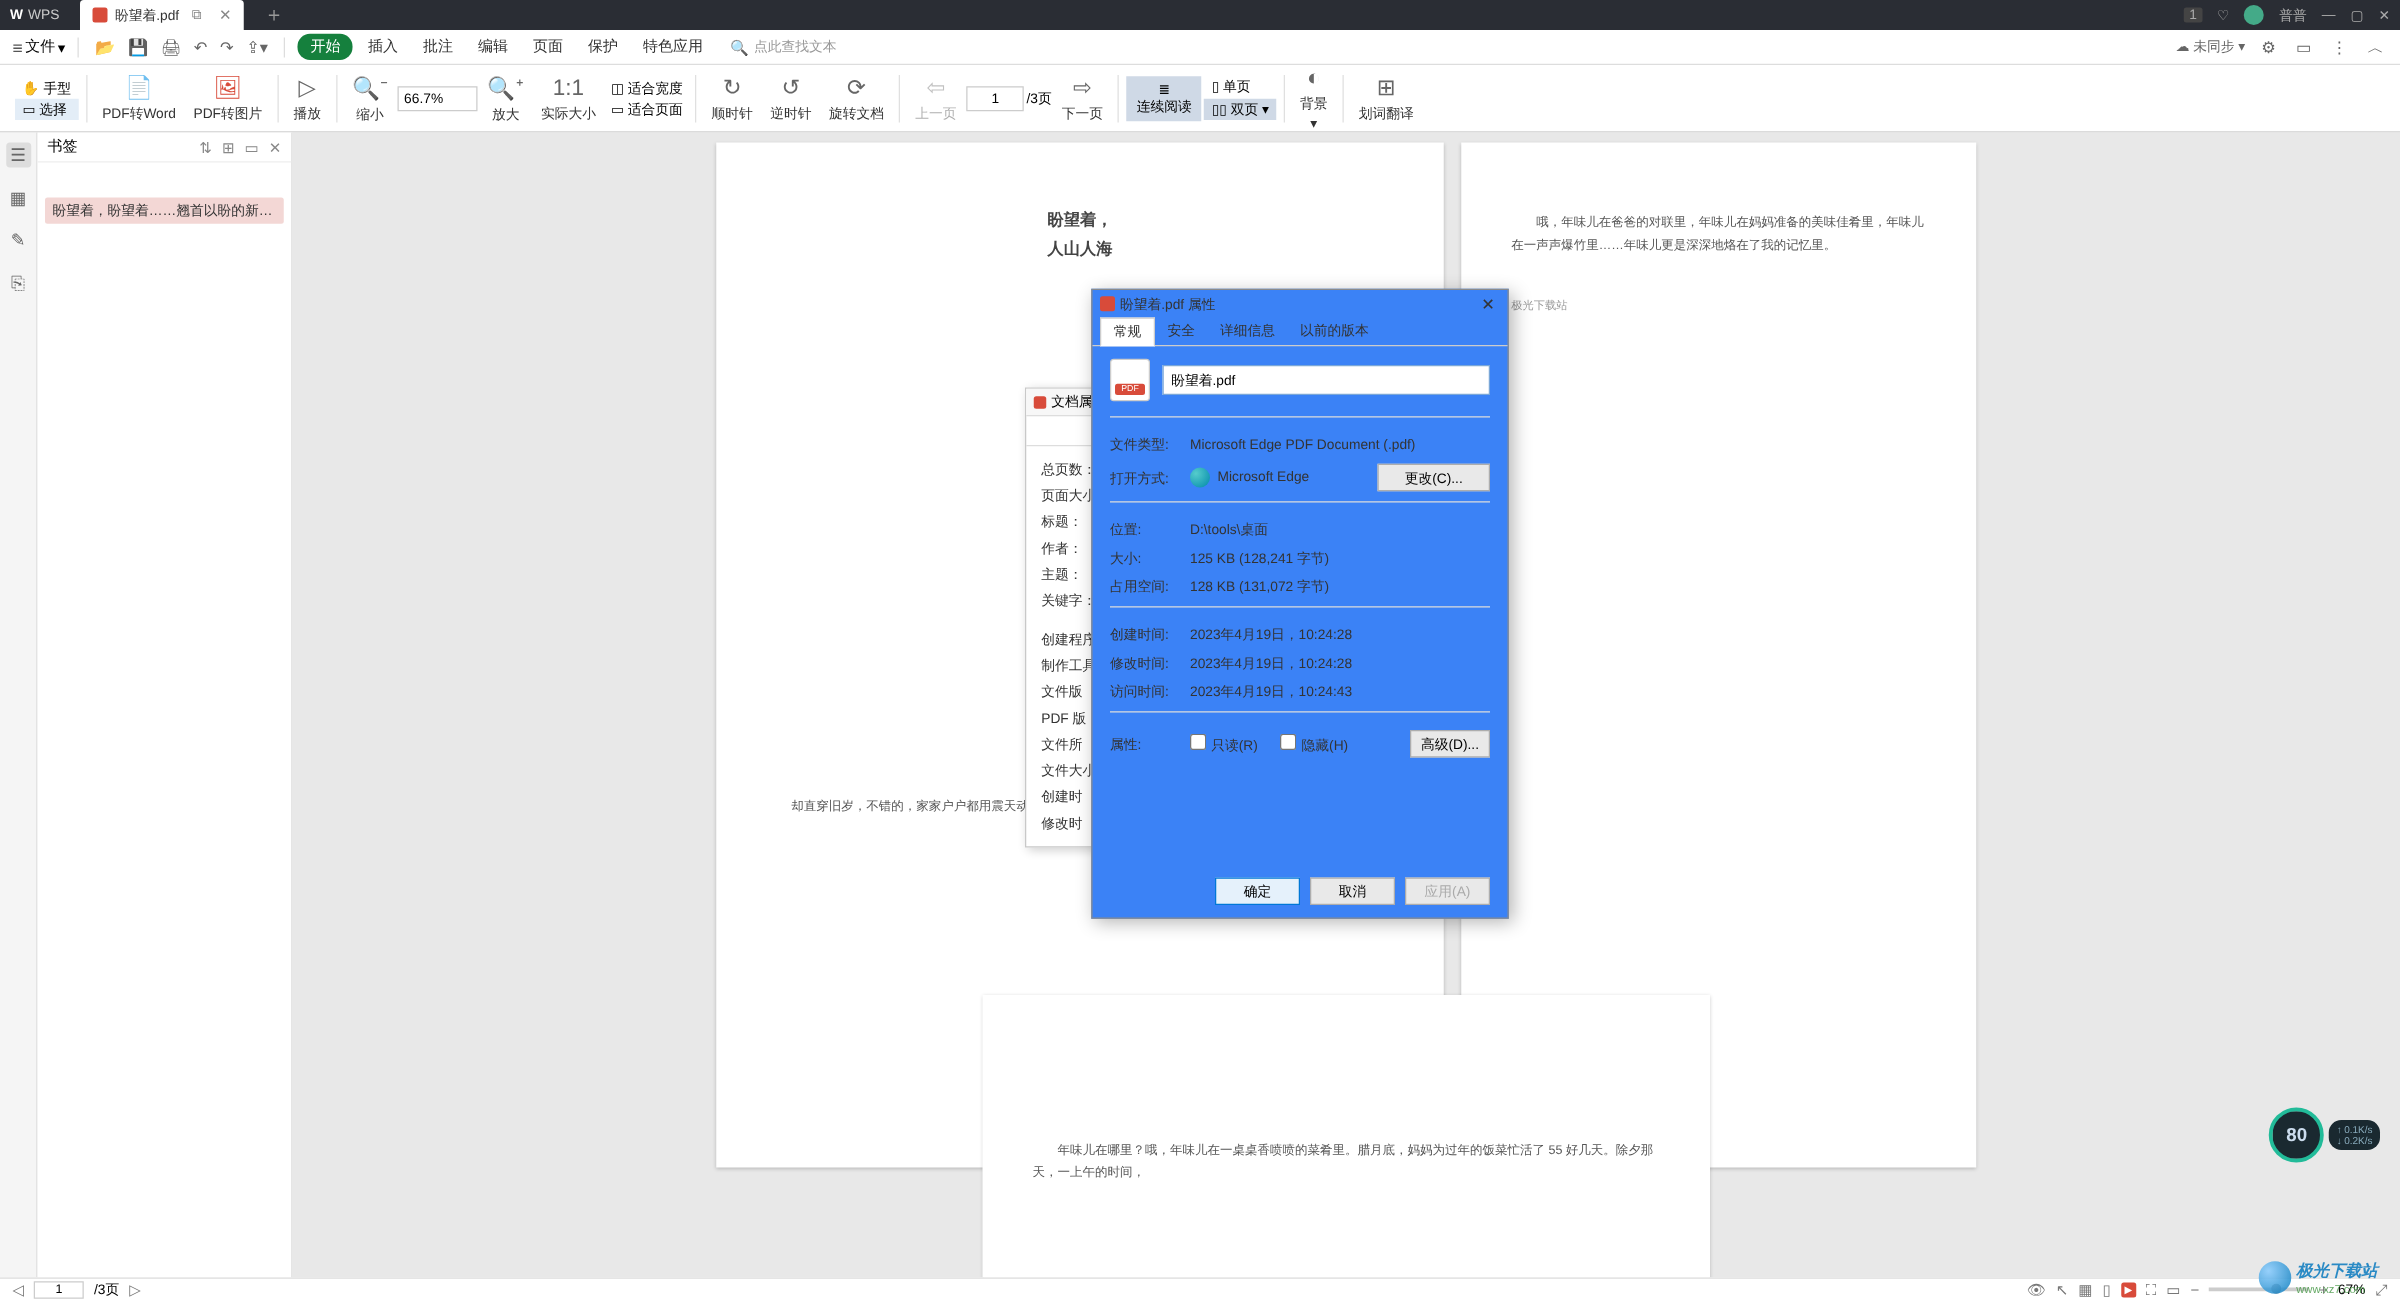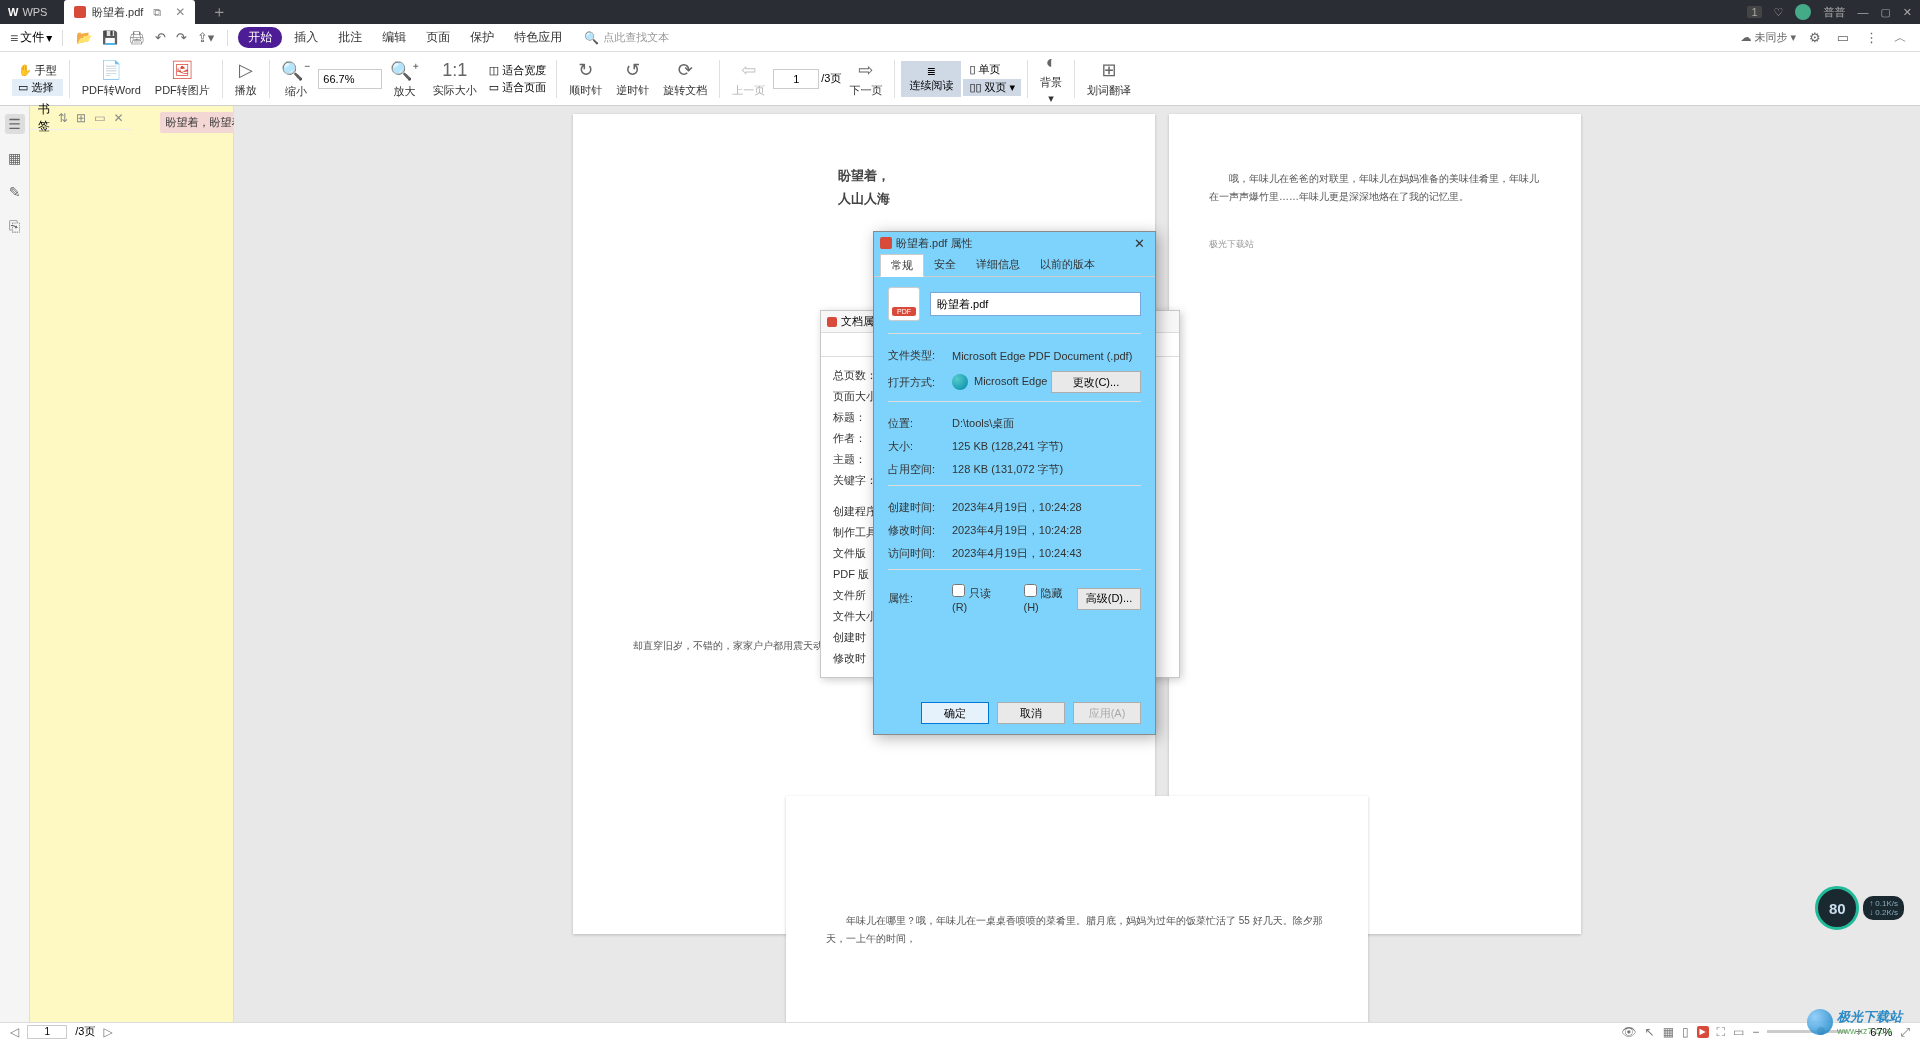--- a/index.html
+++ b/index.html
@@ -18,21 +18,21 @@
 .titlebar .user-ico { width: 16px; height: 16px; background: #4a8; border-radius: 50%; display: inline-block; }
 .titlebar .badge { background: #444; border-radius: 2px; padding: 0 4px; font-size: 10px; }
 
 
 .menubar { height: 28px; background: #fff; border-bottom: 1px solid #ddd; display: flex; align-items: center; font-size: 12px; padding: 0 10px; gap: 4px; }
 .menubar .file-menu { display: flex; align-items: center; gap: 2px; }
 .menubar .hamburger { font-size: 14px; color: #555; }
 .menubar .divider { width: 1px; height: 16px; background: #ddd; margin: 0 6px; }
 .menubar .ico { color: #666; font-size: 13px; padding: 0 3px; }
 .menubar .menu-item { padding: 2px 8px; color: #333; cursor: pointer; }
-.menubar .menu-item.active { background: #4c1d95; color: #fff; border-radius: 10px; padding: 2px 10px; }
+.menubar .menu-item.active { background: #15803d; color: #fff; border-radius: 10px; padding: 2px 10px; }
 .menubar .search-ico { color: #888; margin-left: 10px; }
 .menubar .search-text { color: #999; font-size: 11px; }
 .menubar .right { margin-left: auto; display: flex; align-items: center; gap: 10px; }
 .menubar .sync { display: flex; align-items: center; gap: 3px; color: #666; font-size: 11px; }
 
 
 .toolbar { height: 54px; background: #fff; border-bottom: 1px solid #d0d0d0; display: flex; align-items: center; font-size: 11px; padding: 0 12px; gap: 2px; }
 .toolbar .tbtn { display: flex; flex-direction: column; align-items: center; gap: 2px; padding: 2px 6px; color: #333; cursor: pointer; }
 .toolbar .tbtn .ic { font-size: 18px; color: #666; }
 .toolbar .sep { width: 1px; height: 38px; background: #e0e0e0; margin: 0 4px; }
@@ -46,21 +46,21 @@
 .toolbar .mode-right { display:flex; flex-direction:column; gap:1px;}
 .toolbar .mode-right .mr { display:flex; align-items:center; gap:3px; padding:1px 6px; font-size:11px; }
 .toolbar .mode-right .mr.active { background:#cfd9e6; }
 
 
 .main { position: absolute; top: 106px; bottom: 18px; left: 0; right: 0; display: flex; }
 .left-rail { width: 30px; background: #f5f5f5; border-right: 1px solid #ddd; display: flex; flex-direction: column; align-items: center; padding-top: 8px; gap: 14px; }
 .left-rail .rb { width: 20px; height: 20px; display: flex; align-items: center; justify-content: center; color: #666; font-size: 14px; cursor: pointer; }
 .left-rail .rb.active { background: #ddd; border-radius: 3px; }
 
-.bookmark-panel { width: 204px; background: #fef9c3; border-right: 1px solid #ddd; display: flex; flex-direction: row; gap: 22px; }
+.bookmark-panel { width: 204px; background: #ffffff; border-right: 1px solid #ddd; display: flex; flex-direction: column; gap: 22px; }
 .bookmark-header { height: 24px; display: flex; align-items: center; padding: 0 8px; border-bottom: 1px solid #eee; font-size: 12px; gap: 8px; }
 .bookmark-header .title { flex: 1; }
 .bookmark-header .hico { color: #888; font-size: 12px; cursor:pointer; }
 .bookmark-list { padding: 6px; }
 .bookmark-item { background: #f3d7d5; padding: 3px 6px; font-size: 11px; color: #333; border-radius: 2px; white-space: nowrap; overflow: hidden; text-overflow: ellipsis; }
 
 .canvas { flex: 1; background: #e8e8e8; overflow: hidden; position: relative; }
 .pages { position: absolute; left: 50%; transform: translateX(-50%); top: 8px; display: flex; gap: 14px; }
 .page { background: #fff; box-shadow: 0 1px 3px rgba(0,0,0,0.2); padding: 50px 40px; font-size: 11px; line-height: 1.8; color: #444; font-family: "SimSun", serif; }
 .page.p1 { width: 582px; height: 820px; }
@@ -75,21 +75,21 @@
 .docprops { position:absolute; left:586px; top:204px; width:360px; background:#fff; border:1px solid #c8c8c8; box-shadow:2px 2px 8px rgba(0,0,0,0.2); padding:0; font-size:11px; }
 .docprops .dp-title { height:22px; display:flex; align-items:center; padding:0 6px; gap:4px; background:#f7f7f7; border-bottom:1px solid #ddd;}
 .docprops .dp-title .pico{width:10px;height:10px;background:#d84b3a;border-radius:2px;}
 .docprops .dp-body { padding:8px 12px; }
 .docprops .dp-row { display:flex; padding:3px 0; }
 .docprops .dp-row .k { width:54px; color:#333; }
 .docprops .tabh { display:flex; gap:12px; border-bottom:1px solid #ddd; padding:4px 12px;}
 .docprops .tabh span { color:#666;margin-left:44px;}
 
 
-.winprops { position: absolute; left: 639px; top: 125px; width: 283px; height: 504px; background: #7dd3fc; border: 1px solid #8a8a8a; box-shadow: 3px 3px 14px rgba(0,0,0,0.3); font-size: 11px; }
+.winprops { position: absolute; left: 639px; top: 125px; width: 334px; height: 504px; background: #3b82f6; border: 1px solid #8a8a8a; box-shadow: 3px 3px 14px rgba(0,0,0,0.3); font-size: 11px; }
 .winprops .wp-title { height: 22px; display: flex; align-items: center; padding: 0 6px; font-size: 11px; color: #333; gap:4px; }
 .winprops .wp-title .ico { width:12px; height:12px; background:#d84b3a; border-radius:2px; display:inline-block;}
 .winprops .wp-title .close { margin-left: auto; font-size: 13px; color: #333; cursor:pointer; padding:0 4px;}
 .winprops .wp-tabs { display: flex; border-bottom: 1px solid #ccc; padding-left: 6px; font-size: 11px; }
 .winprops .wp-tabs .t { padding: 3px 10px; color: #333; cursor: pointer; }
 .winprops .wp-tabs .t.active { border: 1px solid #ccc; border-bottom: 1px solid #fff; margin-bottom: -1px; background: #fff; }
 .winprops .wp-body { padding: 10px 14px; }
 .winprops .file-row { display: flex; align-items: center; gap: 10px; margin-bottom: 12px; }
 .winprops .file-ico { width: 32px; height: 34px; background: #fff; border: 1px solid #ccc; border-radius: 3px; display:flex; align-items:flex-end; justify-content:center; position:relative;}
 .winprops .file-ico::before{content:"PDF"; position:absolute; bottom:4px; left:3px; right:3px; padding:1px; background:#d84b3a; color:#fff; font-size:7px; text-align:center; border-radius:2px;}

